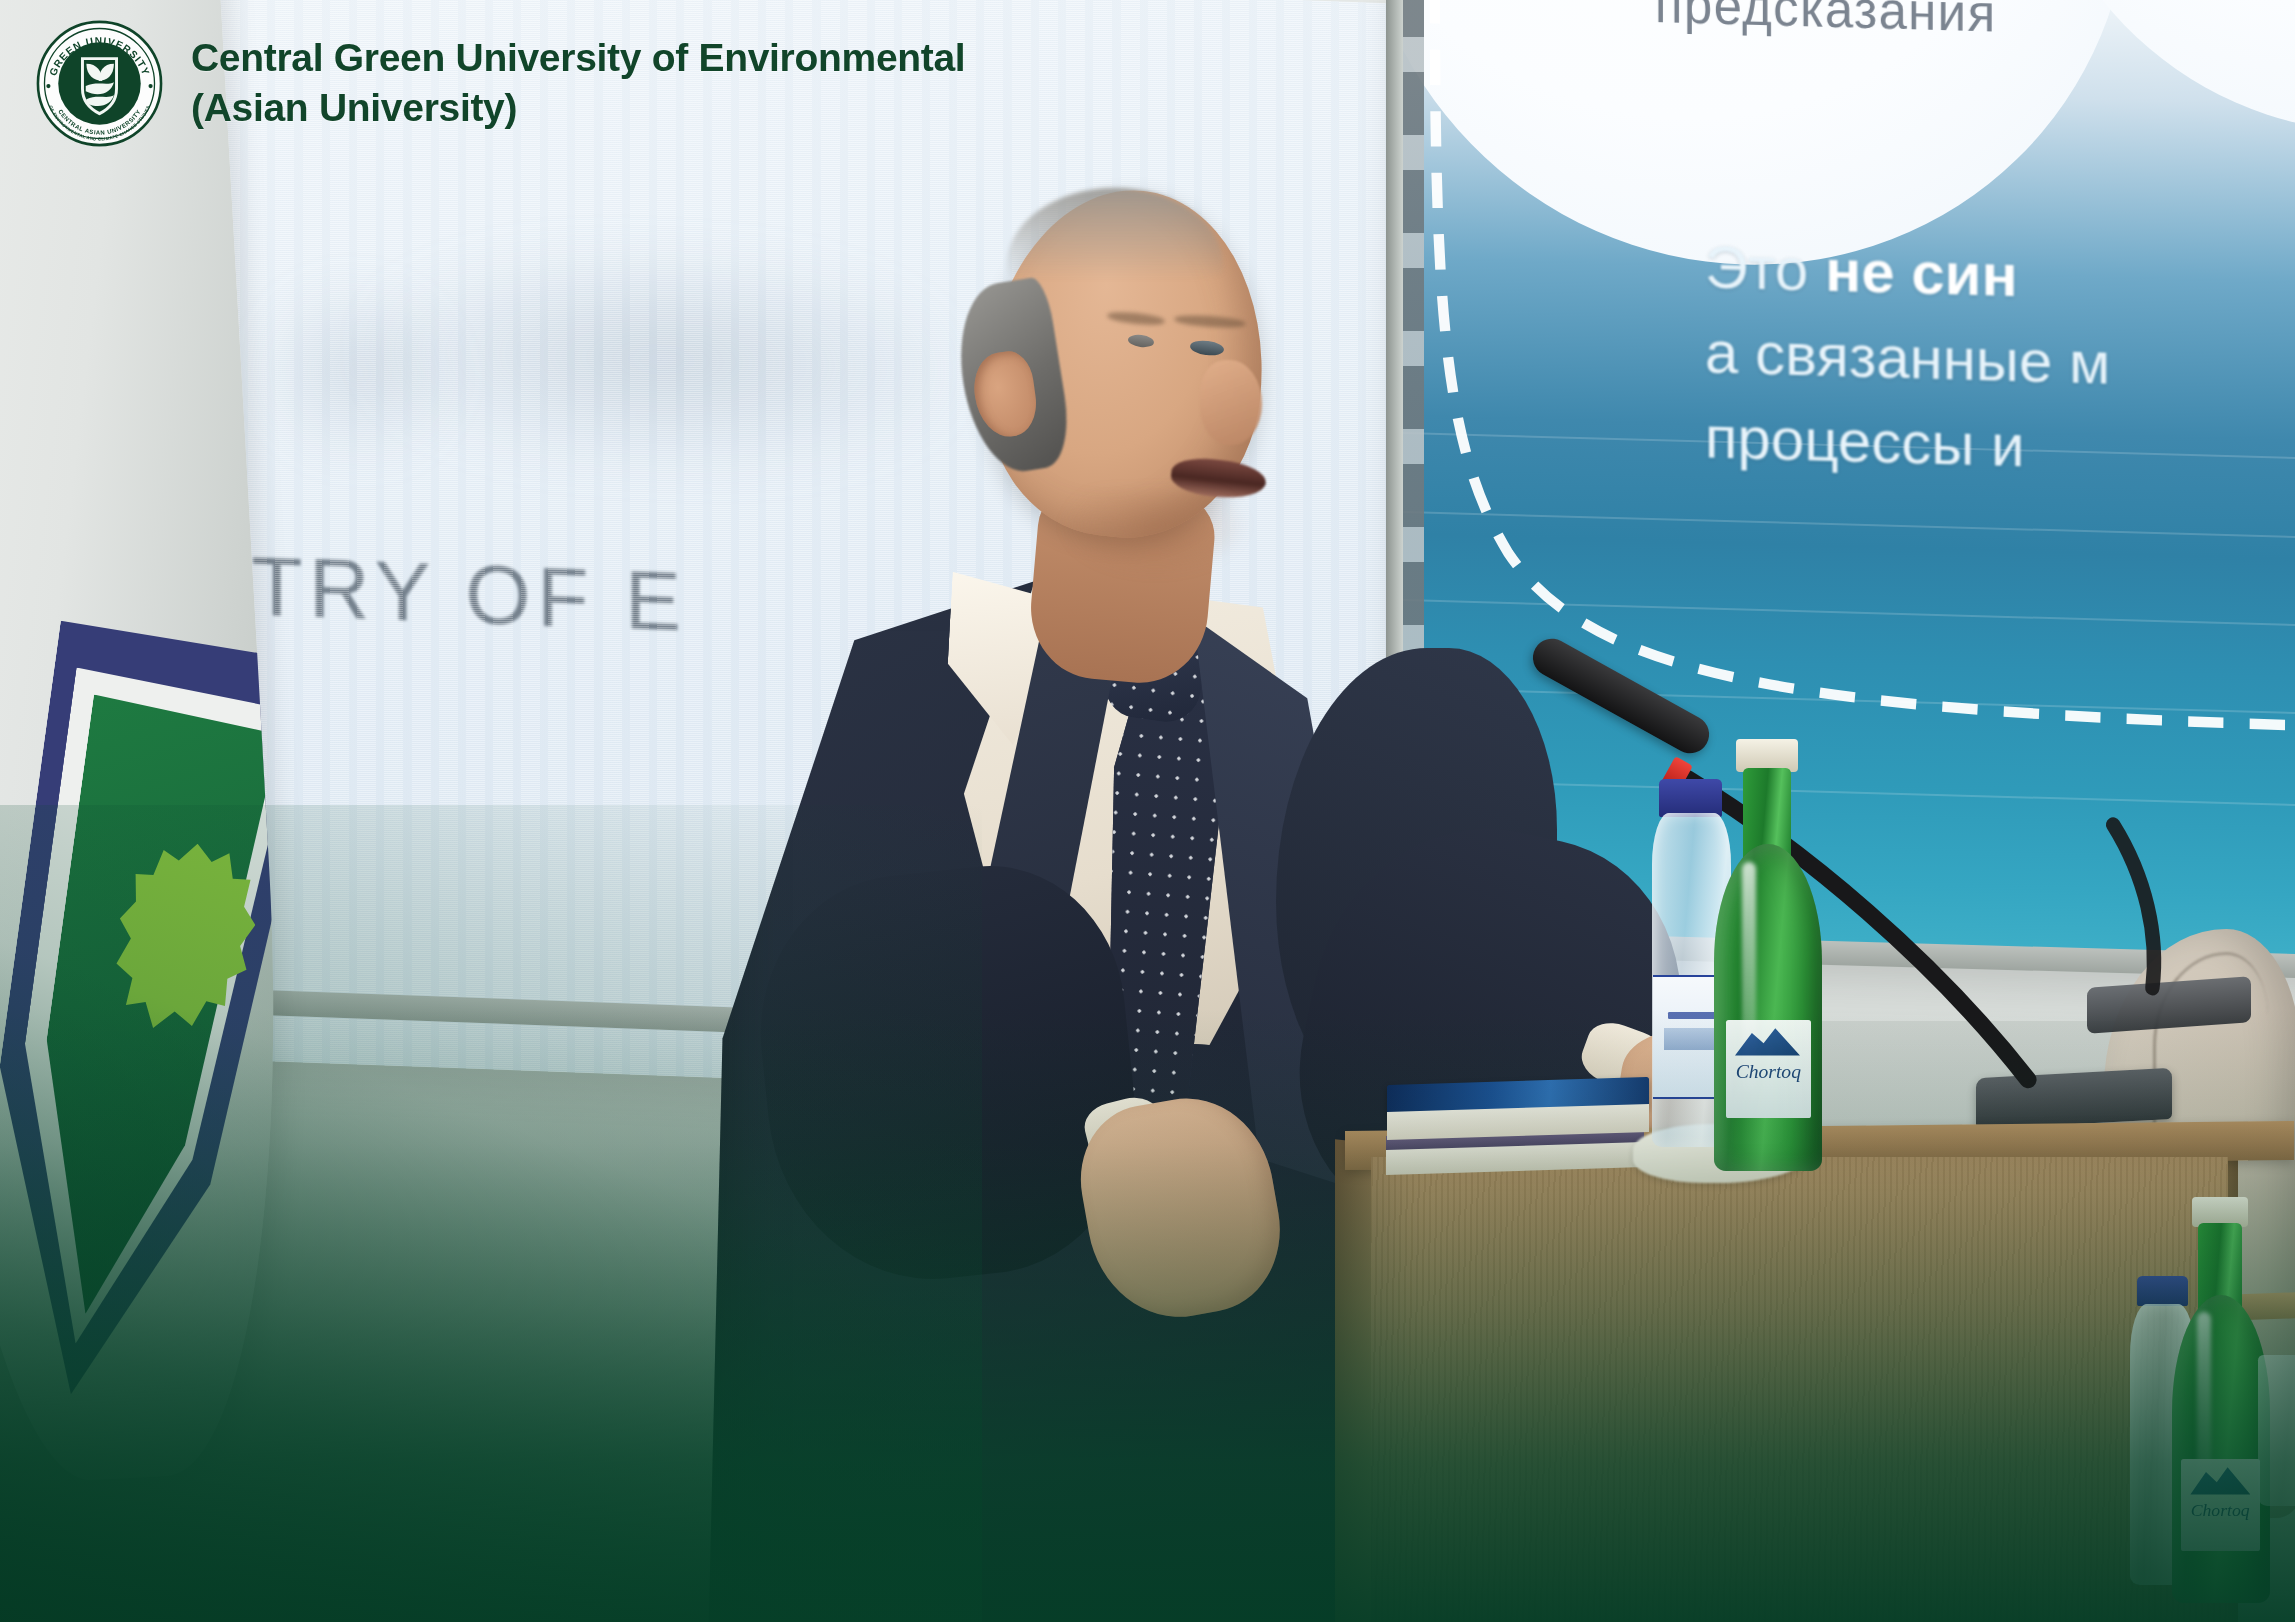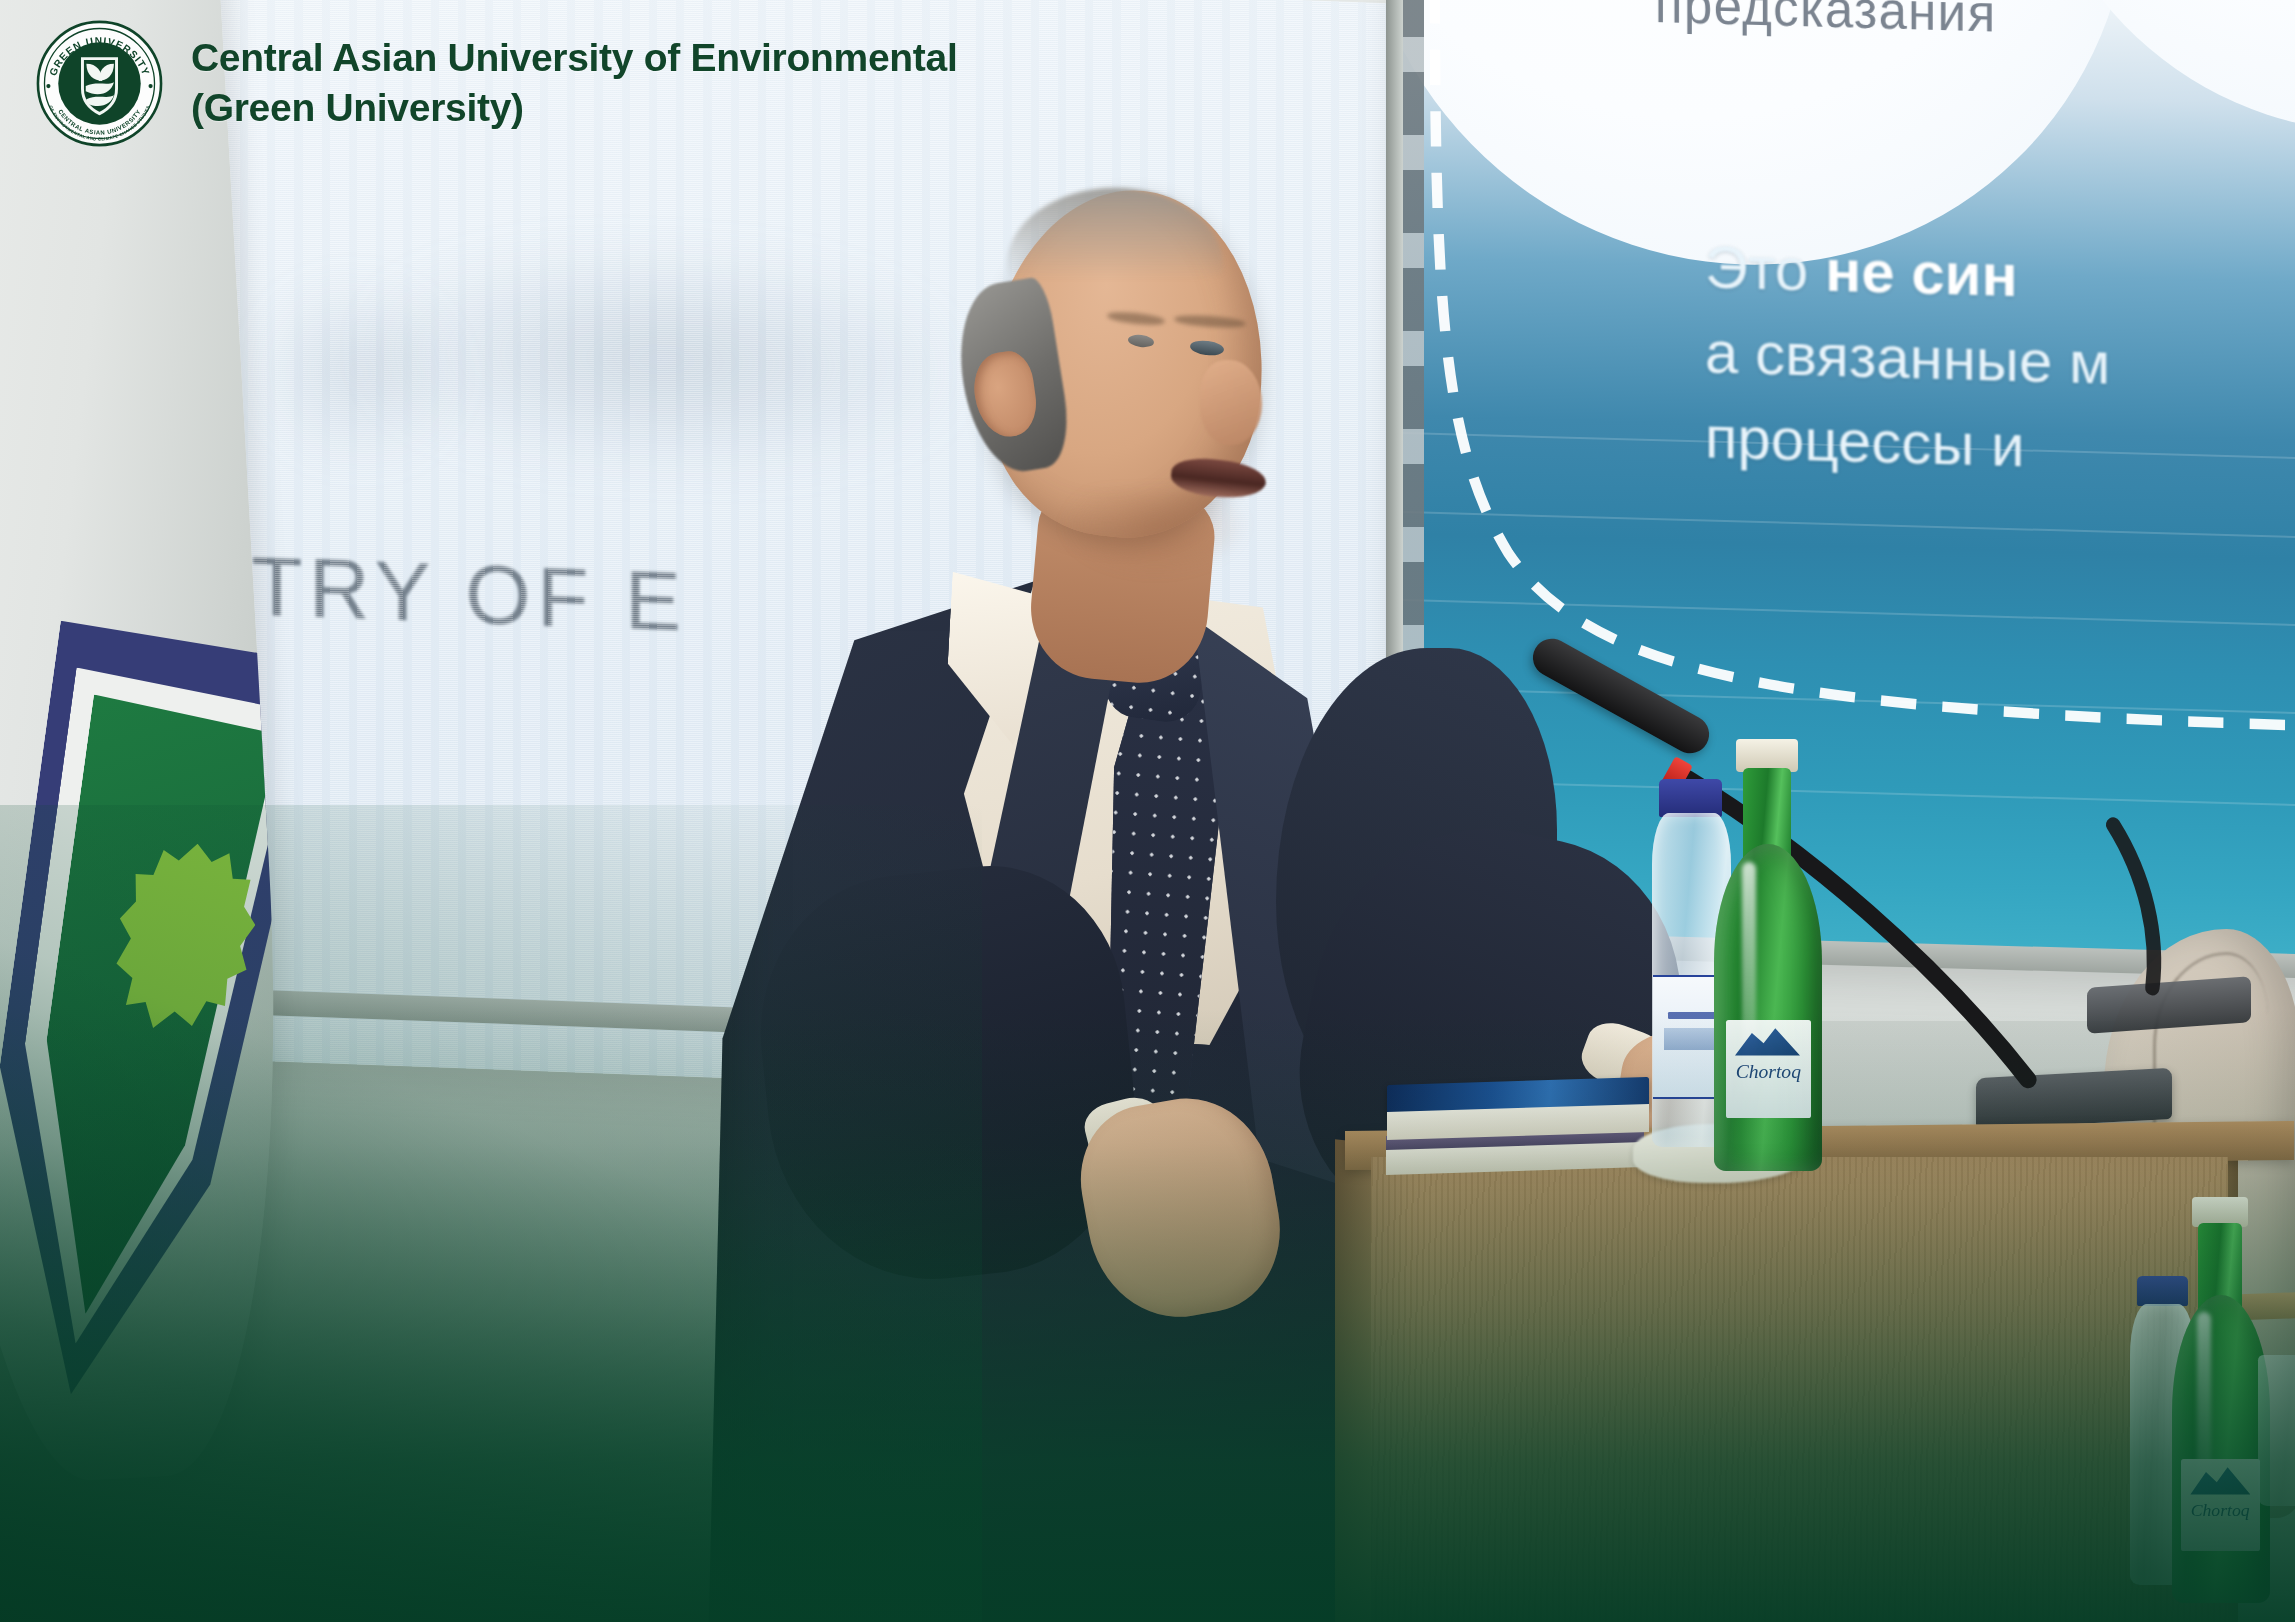--- a/index.html
+++ b/index.html
@@ -749,19 +749,19 @@
           <textPath href="#arcBotTxt" startOffset="50%" text-anchor="middle">CENTRAL ASIAN UNIVERSITY</textPath>
         </text>
         <text font-family="Liberation Sans, sans-serif" font-size="6.6" font-weight="700" fill="#0f4429" letter-spacing="0.5">
           <textPath href="#arcBotTxt2" startOffset="50%" text-anchor="middle">OF ENVIRONMENTAL AND CLIMATE CHANGE STUDIES</textPath>
         </text>
         <circle cx="22" cy="104" r="3.2" fill="#0f4429"></circle>
         <circle cx="178" cy="104" r="3.2" fill="#0f4429"></circle>
       </svg>
     </div>
     <div class="brand-text">
-      <div>Central Asian University of Environmental</div>
-      <div>(Green University)</div>
+      <div>Central Green University of Environmental</div>
+      <div>(Asian University)</div>
     </div>
   </div>
 
 </div>
 
 
 </body></html>

